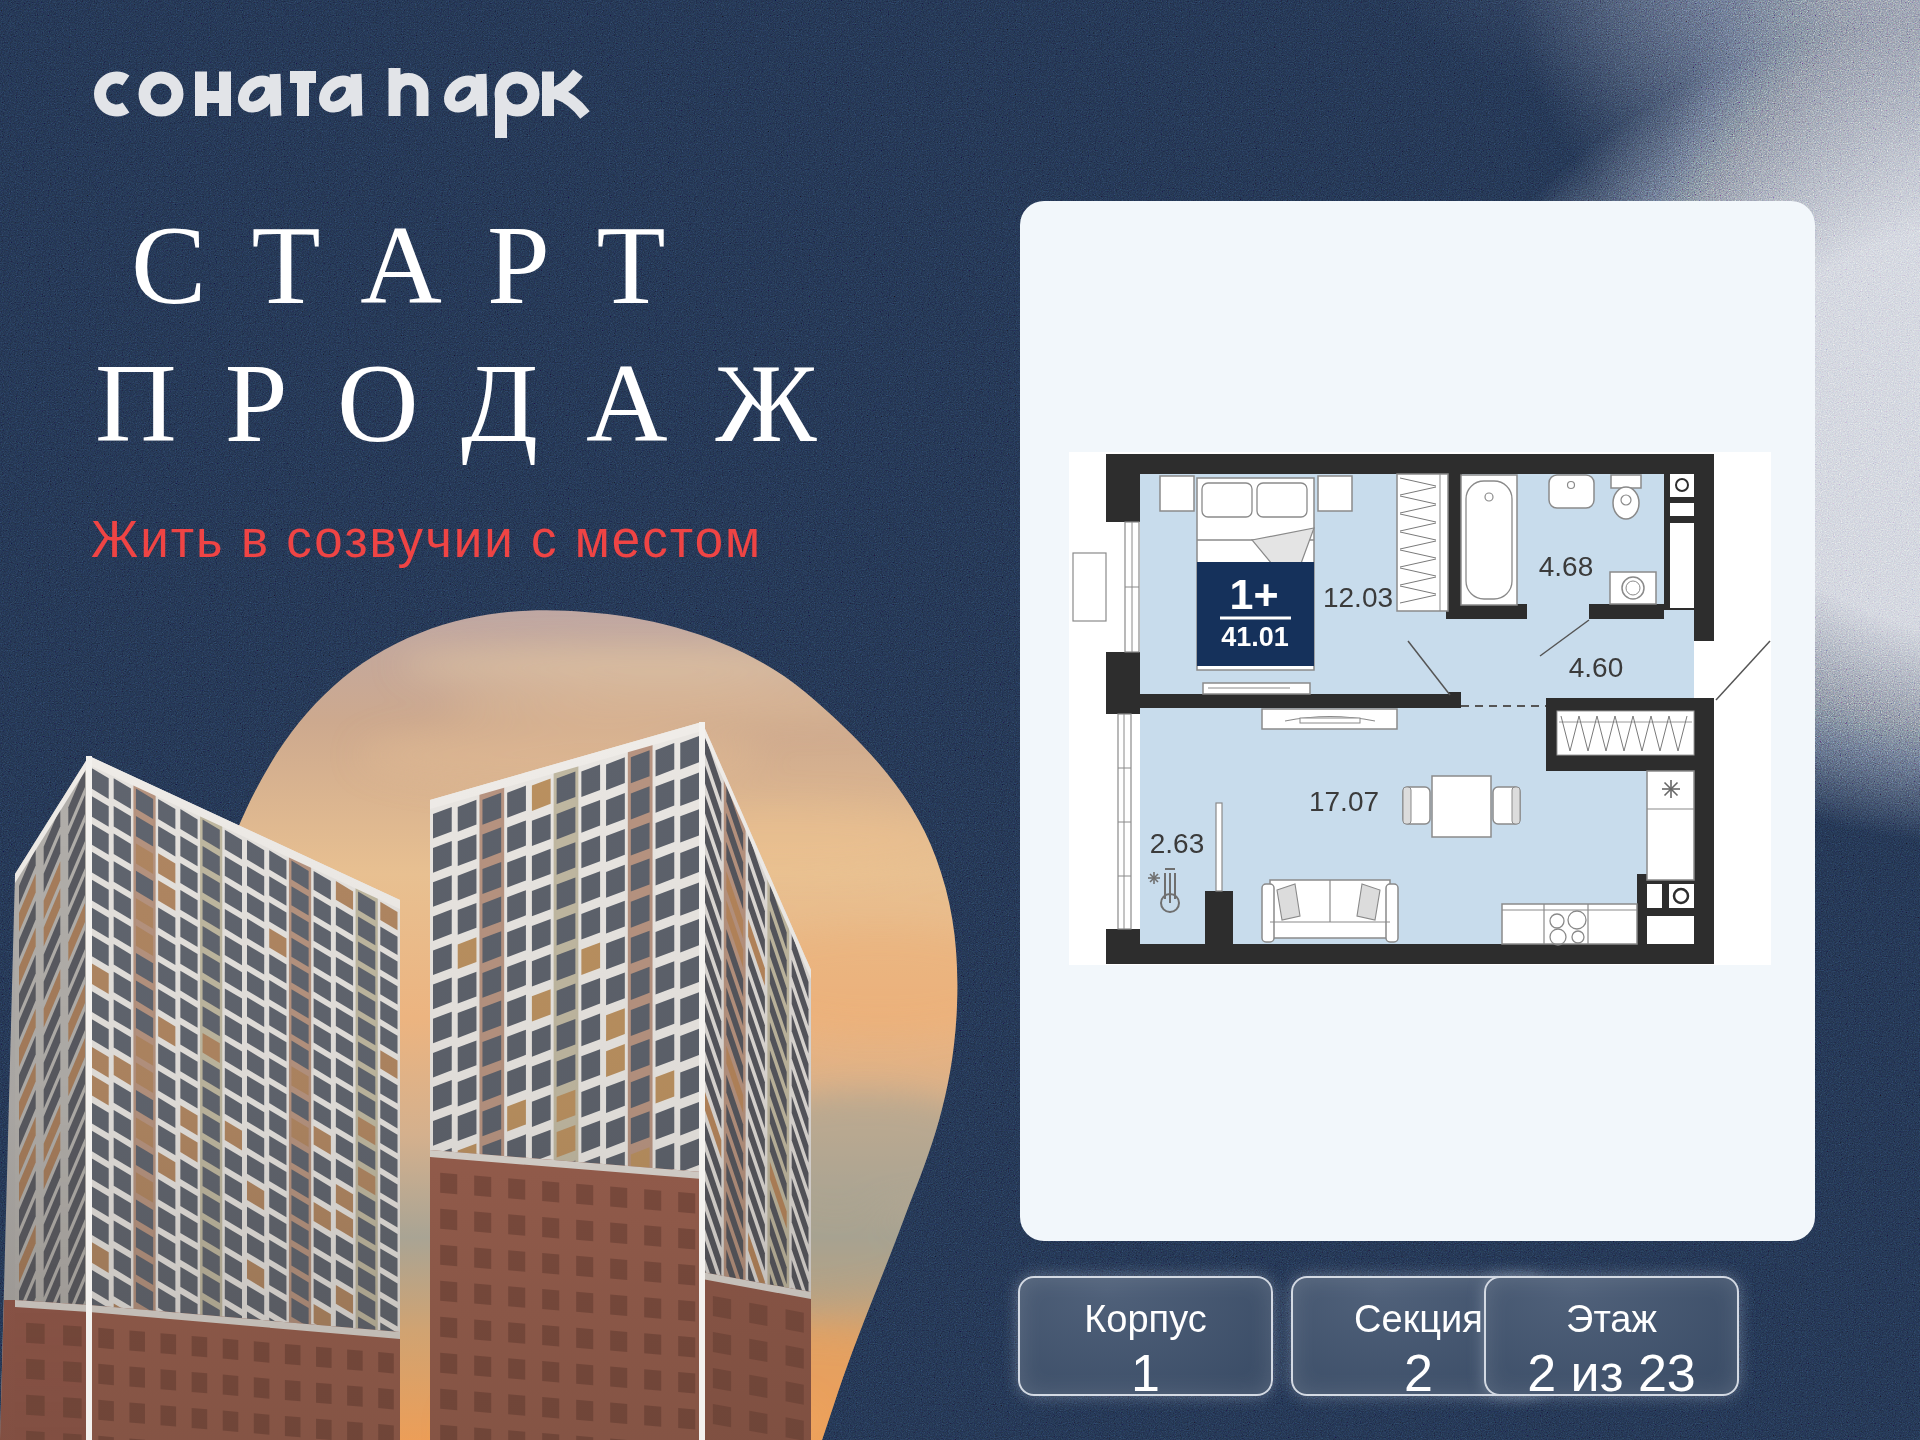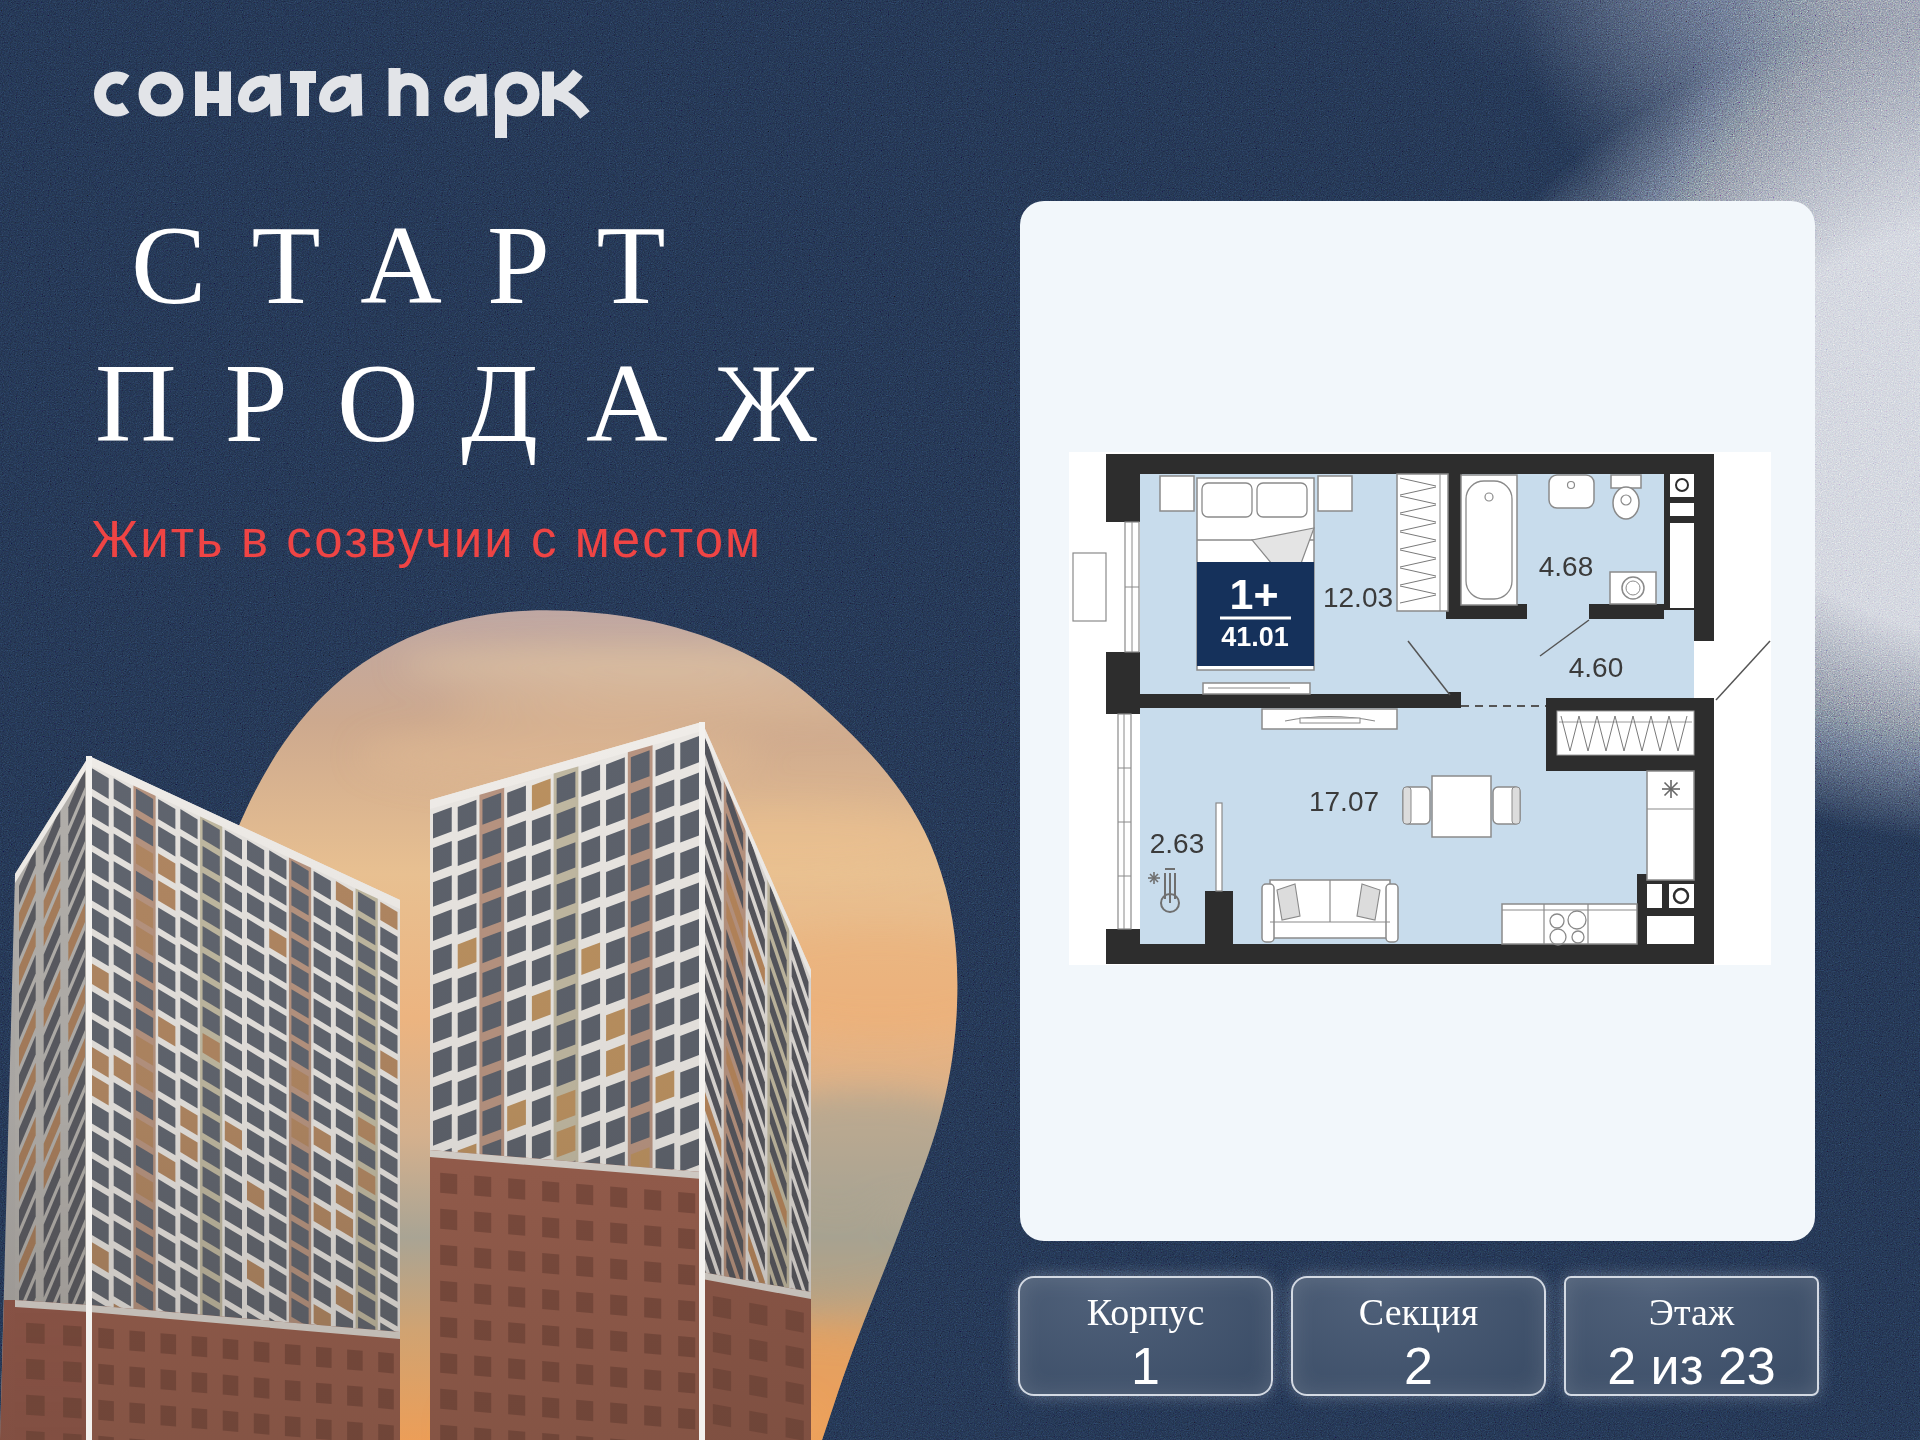--- a/index.html
+++ b/index.html
@@ -15,21 +15,21 @@
   .plan {position:absolute;left:1020px;top:201px;z-index:4;}
   .logo {position:absolute;left:83px;top:55px;z-index:5;}
   .h1 {position:absolute;left:95px;font-family:"Liberation Serif",serif;font-weight:normal;color:#ffffff;
        font-size:113px;letter-spacing:0.40em;line-height:1;z-index:5;white-space:nowrap;}
   .sub {position:absolute;left:91px;top:510px;color:#ef4444;font-size:51px;letter-spacing:0.04em;z-index:5;white-space:nowrap;}
   .ibox {position:absolute;top:1276px;width:255px;height:120px;border-radius:16px;z-index:5;
      background:radial-gradient(260px 170px at 35% 10%, #50617a, #3a4c66 80%);
      border:2px solid rgba(228,233,241,0.9);box-sizing:border-box;
      box-shadow:0 0 16px rgba(195,205,220,0.4), inset 0 0 24px rgba(255,255,255,0.14);
      color:#fff;text-align:center;}
-  .ibox .t {font-size:38px;margin-top:12px;font-family:Liberation Serif, serif;}
+  .ibox .t {font-size:38px;margin-top:20px;}
   .ibox .v {font-size:52px;margin-top:2px;}
 </style></head>
 <body>
 <svg class="grain" width="1920" height="1440">
  <filter id="n">
       <feTurbulence type="fractalNoise" baseFrequency="0.85" numOctaves="2" stitchTiles="stitch"></feTurbulence>
  <feColorMatrix type="saturate" values="0.3"></feColorMatrix>
  <feComponentTransfer>
         <feFuncR type="linear" slope="1.9" intercept="-0.45"></feFuncR>
         <feFuncG type="linear" slope="1.9" intercept="-0.45"></feFuncG>
@@ -1134,15 +1134,15 @@
 <div class="h1" style="top:346px;letter-spacing:0.425em;">ПРОДАЖ</div>
 <div class="sub">Жить в созвучии с местом</div>
 <div class="ibox" style="left:1018px;">
     <div class="t">Корпус</div>
     <div class="v">1</div>
   </div>
 <div class="ibox" style="left:1291px;">
     <div class="t">Секция</div>
     <div class="v">2</div>
   </div>
-<div class="ibox" style="left:1564px;border-radius:7px;">
+<div class="ibox" style="left:1484px;">
     <div class="t">Этаж</div>
     <div class="v">2 из 23</div>
   </div>
 </body></html>

